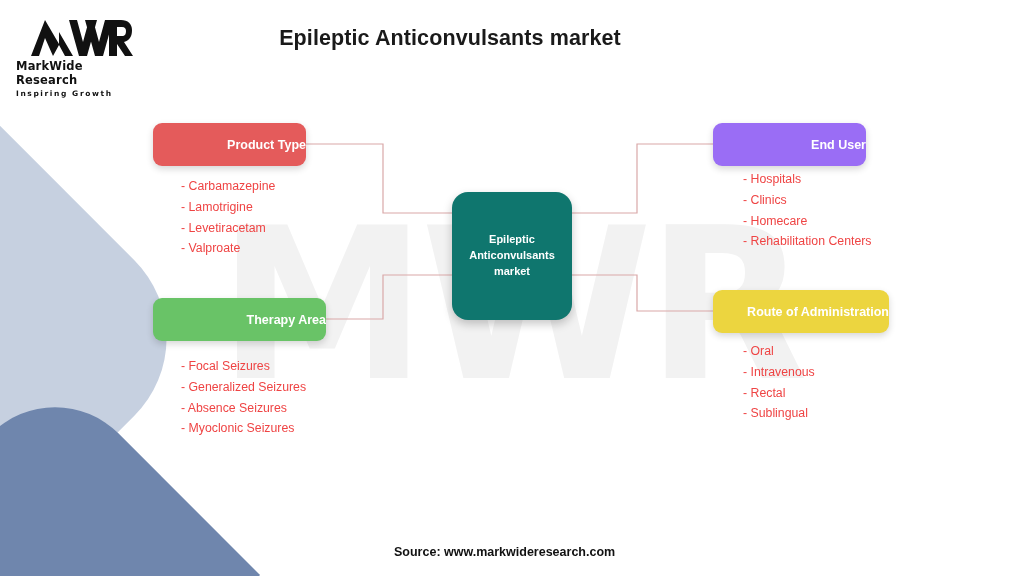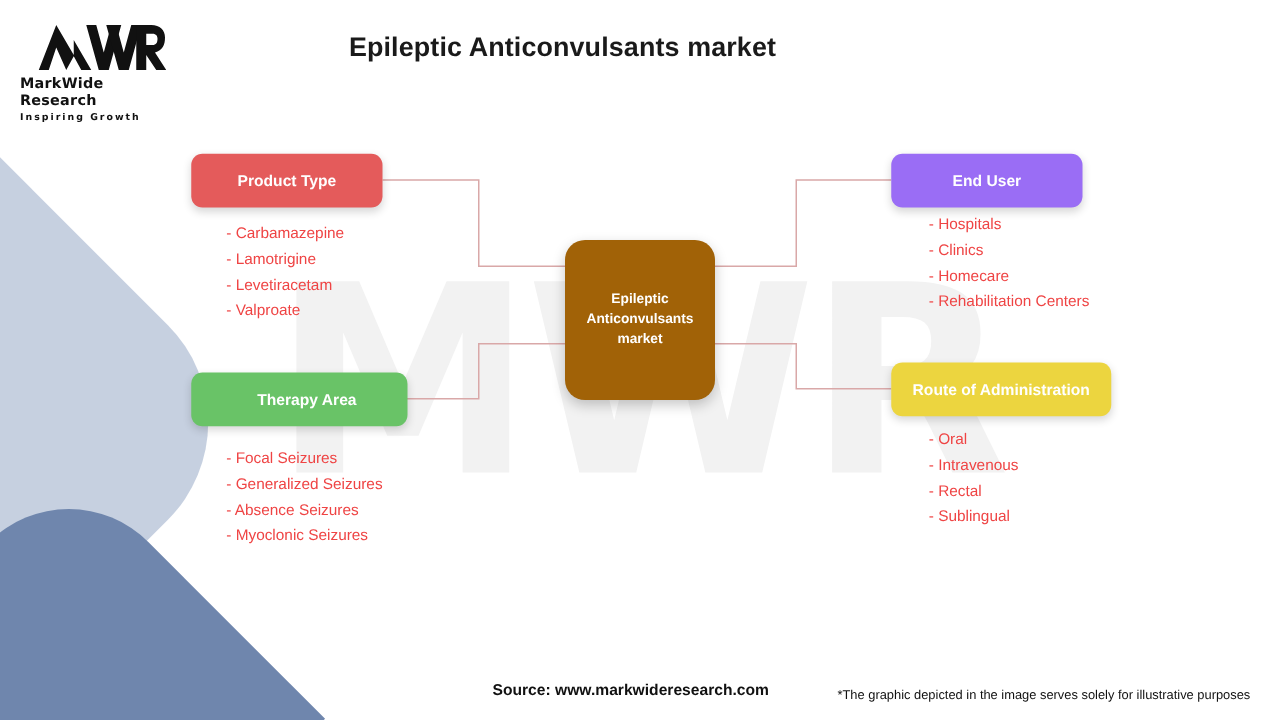--- a/index.html
+++ b/index.html
@@ -56,33 +56,33 @@
   #title{
     position:absolute;left:0;top:26px;width:900px;text-align:center;
     font-size:21.5px;font-weight:700;color:#1a1a1a;letter-spacing:.1px;
   }
 
   
   #wires{position:absolute;left:0;top:0;width:1024px;height:576px;}
 
   
   .node{
-    position:absolute;display:flex;align-items:center;justify-content:center;
+    position:absolute;display:flex;align-items:center;justify-content:flex-end;
     border-radius:9px;
     box-shadow:0 3px 7px rgba(0,0,0,.16);
     color:#fff;font-weight:700;font-size:12.5px;text-align:center;
   }
   #node-product{left:153px;top:123px;width:153px;height:43px;background:#e45b5b;}
   #node-therapy{left:153px;top:298px;width:161px;height:43px;background:#69c367;padding-left:12px;}
   #node-enduser{left:713px;top:123px;width:153px;height:43px;background:#9a6df5;}
   #node-route  {left:713px;top:290px;width:176px;height:43px;background:#ecd53f;}
 
   #node-center{
     position:absolute;left:452px;top:192px;width:120px;height:128px;
-    background:#a16207;border-radius:16px;
+    background:#0f766e;border-radius:16px;
     box-shadow:0 4px 10px rgba(0,0,0,.22);
     display:flex;align-items:center;justify-content:center;
     color:#fff;font-size:11px;font-weight:700;line-height:1.45;text-align:center;
   }
   #node-center .c-line{display:block;}
 
   
   .blist{position:absolute;font-size:12.3px;color:#ef4444;line-height:1.45;}
   .blist .bitem{white-space:nowrap;margin-bottom:3px;}
   #list-product{left:181px;top:178px;}
@@ -179,15 +179,14 @@
   </div>
 
   <div class="blist" id="list-route">
     <div class="bitem">- Oral</div>
     <div class="bitem">- Intravenous</div>
     <div class="bitem">- Rectal</div>
     <div class="bitem">- Sublingual</div>
   </div>
 
   <div id="source">Source: www.markwideresearch.com</div>
-  <div id="disclaimer">*The graphic depicted in the image serves solely for illustrative purposes</div>
 
 </div>
 
 </body></html>

